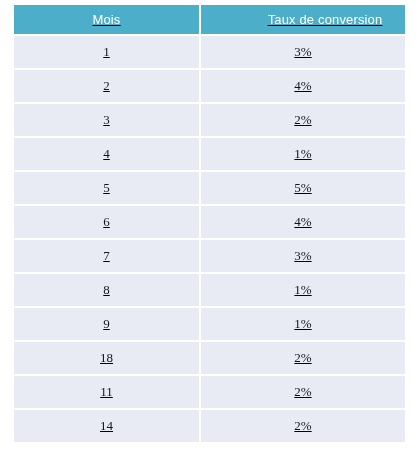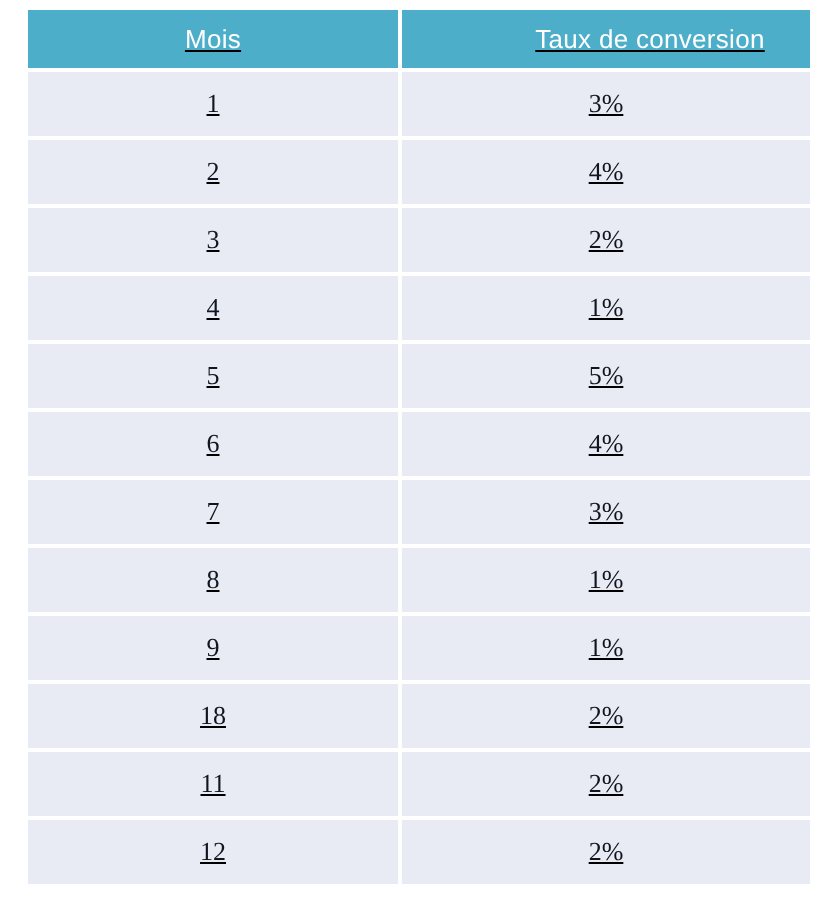--- a/index.html
+++ b/index.html
@@ -127,18 +127,18 @@
         </tr>
         <tr>
           <td>18</td>
           <td>2%</td>
         </tr>
         <tr>
           <td>11</td>
           <td>2%</td>
         </tr>
         <tr>
-          <td>12</td>
+          <td>14</td>
           <td>2%</td>
         </tr>
       </tbody>
   </table>
 </div>
 
 </body></html>

